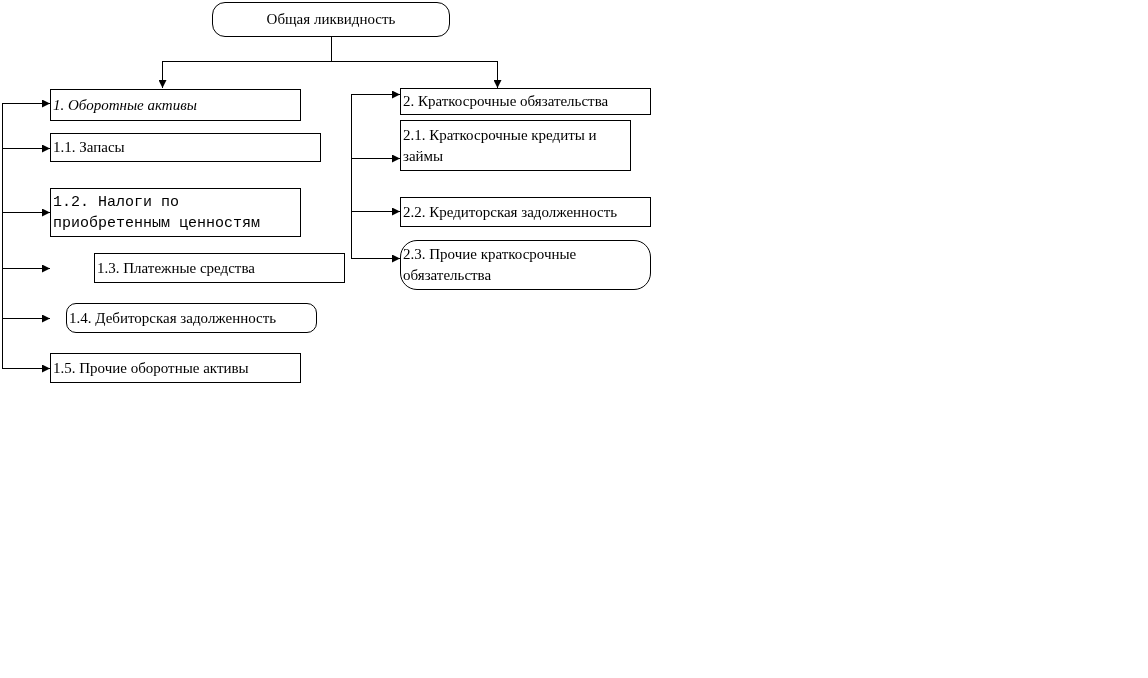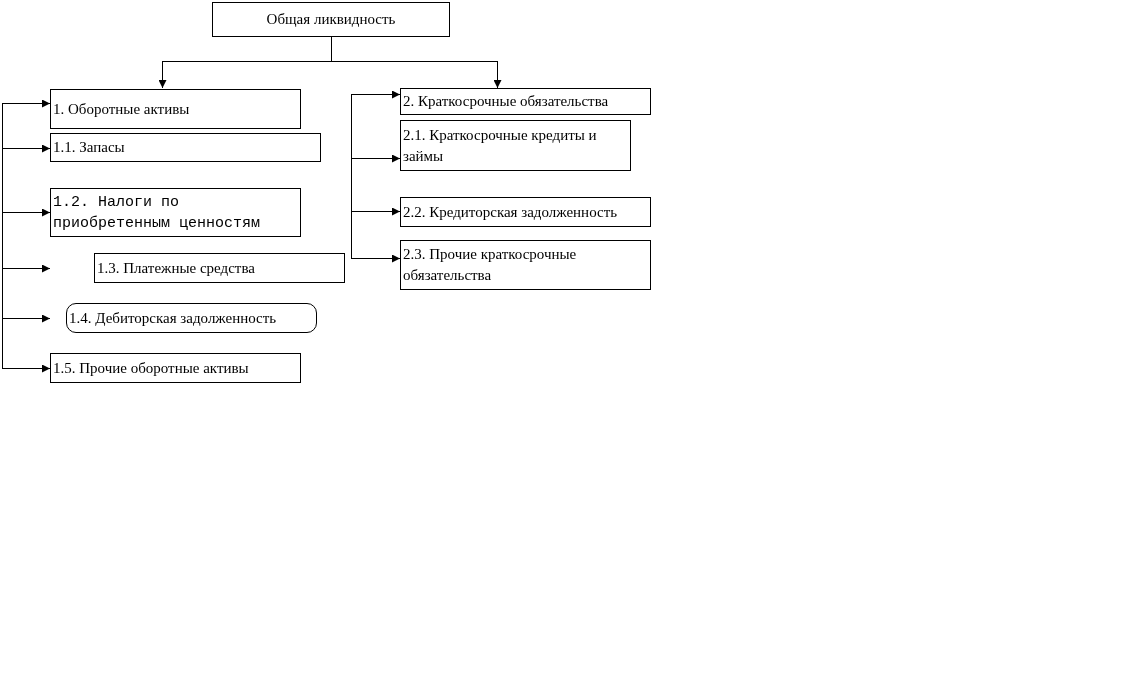--- a/index.html
+++ b/index.html
@@ -85,27 +85,27 @@
 
     <g>
       <line x1="351.5" y1="94" x2="351.5" y2="258"></line>
       <line x1="351" y1="94.5" x2="400" y2="94.5" marker-end="url(#arrow)"></line>
       <line x1="351" y1="158.5" x2="400" y2="158.5" marker-end="url(#arrow)"></line>
       <line x1="351" y1="211.5" x2="400" y2="211.5" marker-end="url(#arrow)"></line>
       <line x1="351" y1="258.5" x2="400" y2="258.5" marker-end="url(#arrow)"></line>
     </g>
   </svg>
 
-  <div class="node center" style="left:212px; top:2px; width:238px; height:35px;">Общая ликвидность</div>
+  <div class="node center" style="left:212px; top:2px; width:238px; height:35px;border-radius:13px;">Общая ликвидность</div>
 
-  <div class="node" style="left:50px; top:89px; width:251px; height:40px;">1. Оборотные активы</div>
+  <div class="node" style="left:50px; top:89px; width:251px; height:32px;font-style:italic;">1. Оборотные активы</div>
   <div class="node" style="left:50px; top:133px; width:271px; height:29px;">1.1. Запасы</div>
   <div class="node" style="left:50px; top:188px; width:251px; height:49px;font-family:Liberation Mono, monospace;">1.2. Налоги по приобретенным ценностям</div>
   <div class="node" style="left:50px; top:253px; width:251px; height:30px;margin-left:44px;">1.3. Платежные средства</div>
   <div class="node" style="left:66px; top:303px; width:251px; height:30px;border-radius:10px;">1.4. Дебиторская задолженность</div>
   <div class="node" style="left:50px; top:353px; width:251px; height:30px;">1.5. Прочие оборотные активы</div>
 
   <div class="node" style="left:400px; top:88px; width:251px; height:27px;">2. Краткосрочные обязательства</div>
   <div class="node" style="left:400px; top:120px; width:231px; height:51px;font-family:Liberation Serif, serif;">2.1. Краткосрочные кредиты и займы</div>
   <div class="node" style="left:400px; top:197px; width:251px; height:30px;">2.2. Кредиторская задолженность</div>
-  <div class="node" style="left:400px; top:240px; width:251px; height:50px;">2.3. Прочие краткосрочные обязательства</div>
+  <div class="node" style="left:400px; top:240px; width:251px; height:50px;border-radius:17px;">2.3. Прочие краткосрочные обязательства</div>
 
 </div>
 
 </body></html>

